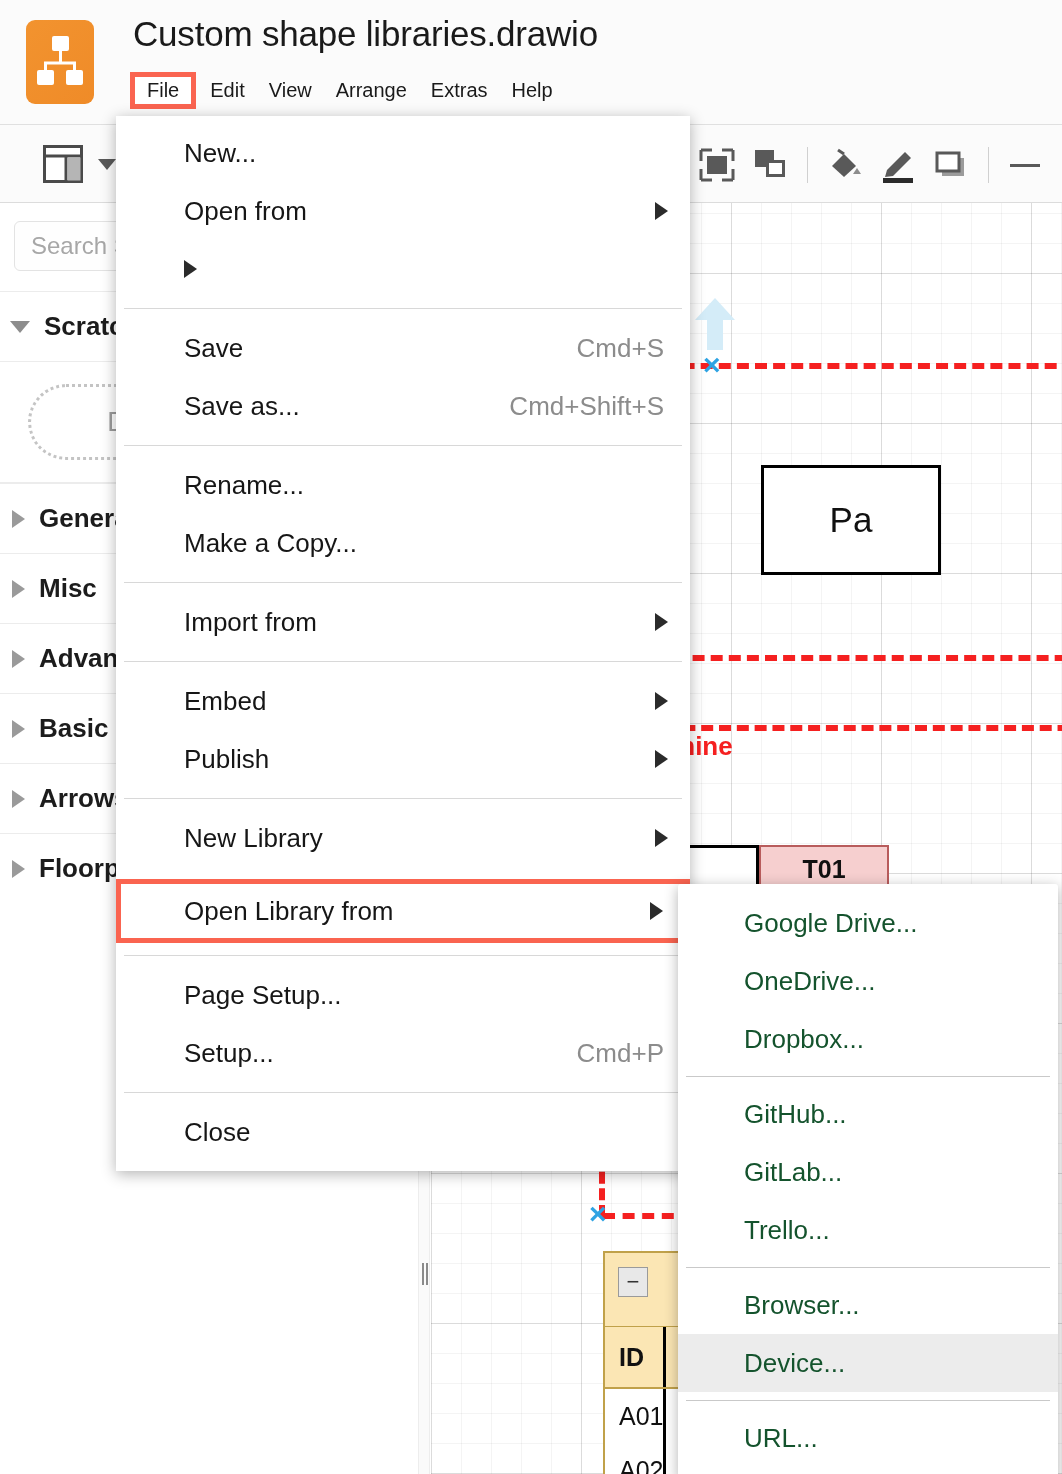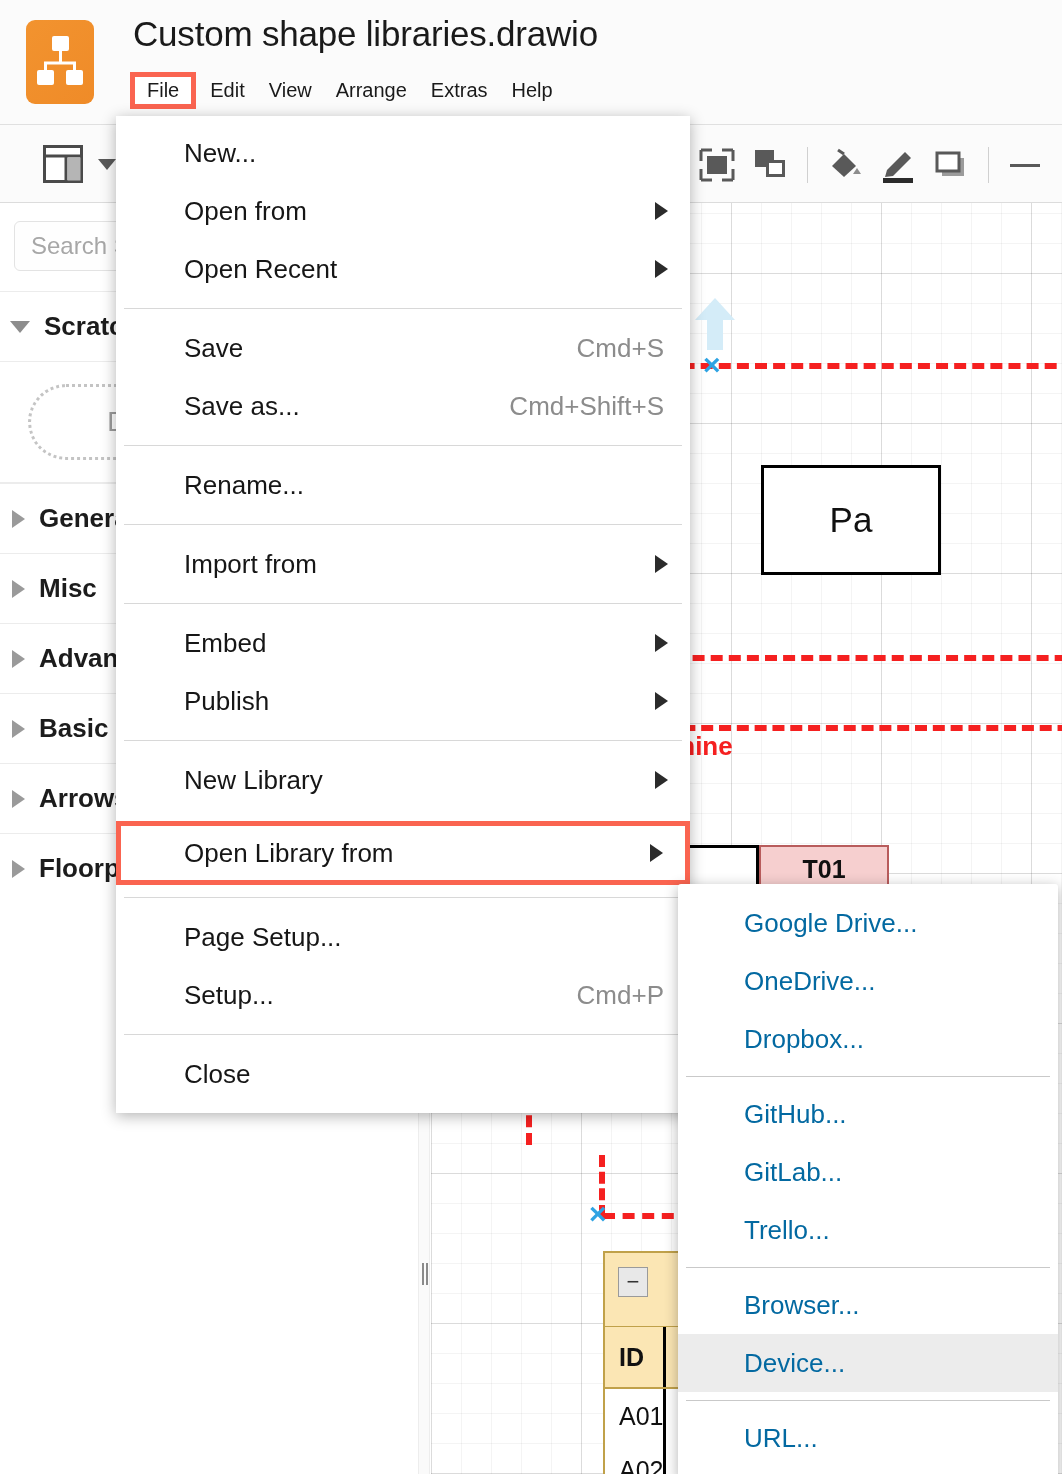--- a/index.html
+++ b/index.html
@@ -175,21 +175,21 @@
   .submenu {
     position: absolute; left: 678px; top: 884px; width: 380px;
     background: #ffffff;
     box-shadow: 0 3px 14px rgba(0,0,0,0.30);
     border-radius: 3px;
     padding: 10px 0 12px 0;
     z-index: 60;
   }
   .srow {
     display: flex; align-items: center; height: 58px; padding-left: 66px;
-    font-size: 26px; color: #0369a1; white-space: nowrap; cursor: default;
+    font-size: 26px; color: #14532d; white-space: nowrap; cursor: default;
   }
   .srow.hover { background: #ececec; }
   .ssep { height: 1px; background: #c9c9c9; margin: 8px 8px; }
 </style>
 </head>
 <body>
 
 <div id="app">
 
   <div class="header">
@@ -369,39 +369,41 @@
   <div class="menu-panel">
 
     <div class="mrow">
       <span class="label">New...</span>
     </div>
     <div class="mrow">
       <span class="label">Open from</span>
       <span class="subarrow"></span>
     </div>
     <div class="mrow">
-      <span class="label">Open Recent</span>
       <span class="subarrow"></span>
     </div>
 
     <div class="msep"></div>
 
     <div class="mrow">
       <span class="label">Save</span>
       <span class="accel">Cmd+S</span>
     </div>
     <div class="mrow">
       <span class="label">Save as...</span>
       <span class="accel">Cmd+Shift+S</span>
     </div>
 
     <div class="msep"></div>
 
     <div class="mrow">
       <span class="label">Rename...</span>
+    </div>
+    <div class="mrow">
+      <span class="label">Make a Copy...</span>
     </div>
 
     <div class="msep"></div>
 
     <div class="mrow">
       <span class="label">Import from</span>
       <span class="subarrow"></span>
     </div>
 
     <div class="msep"></div>

